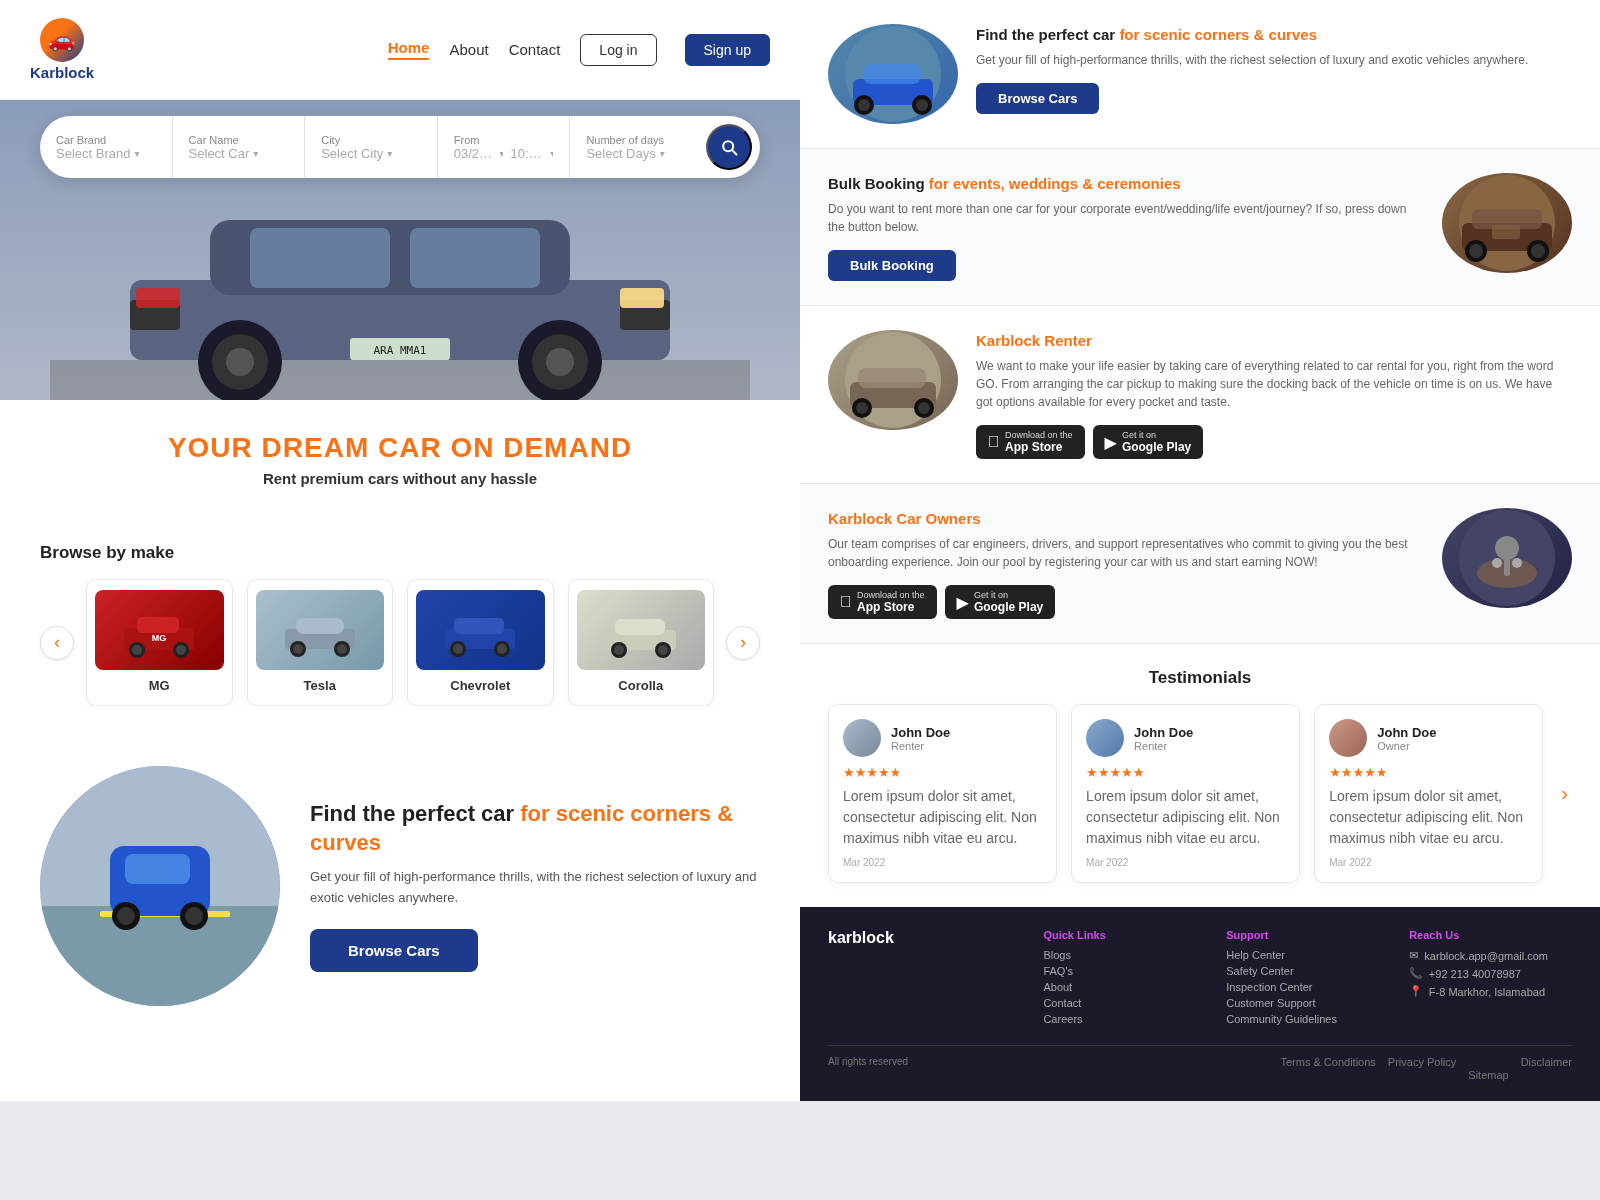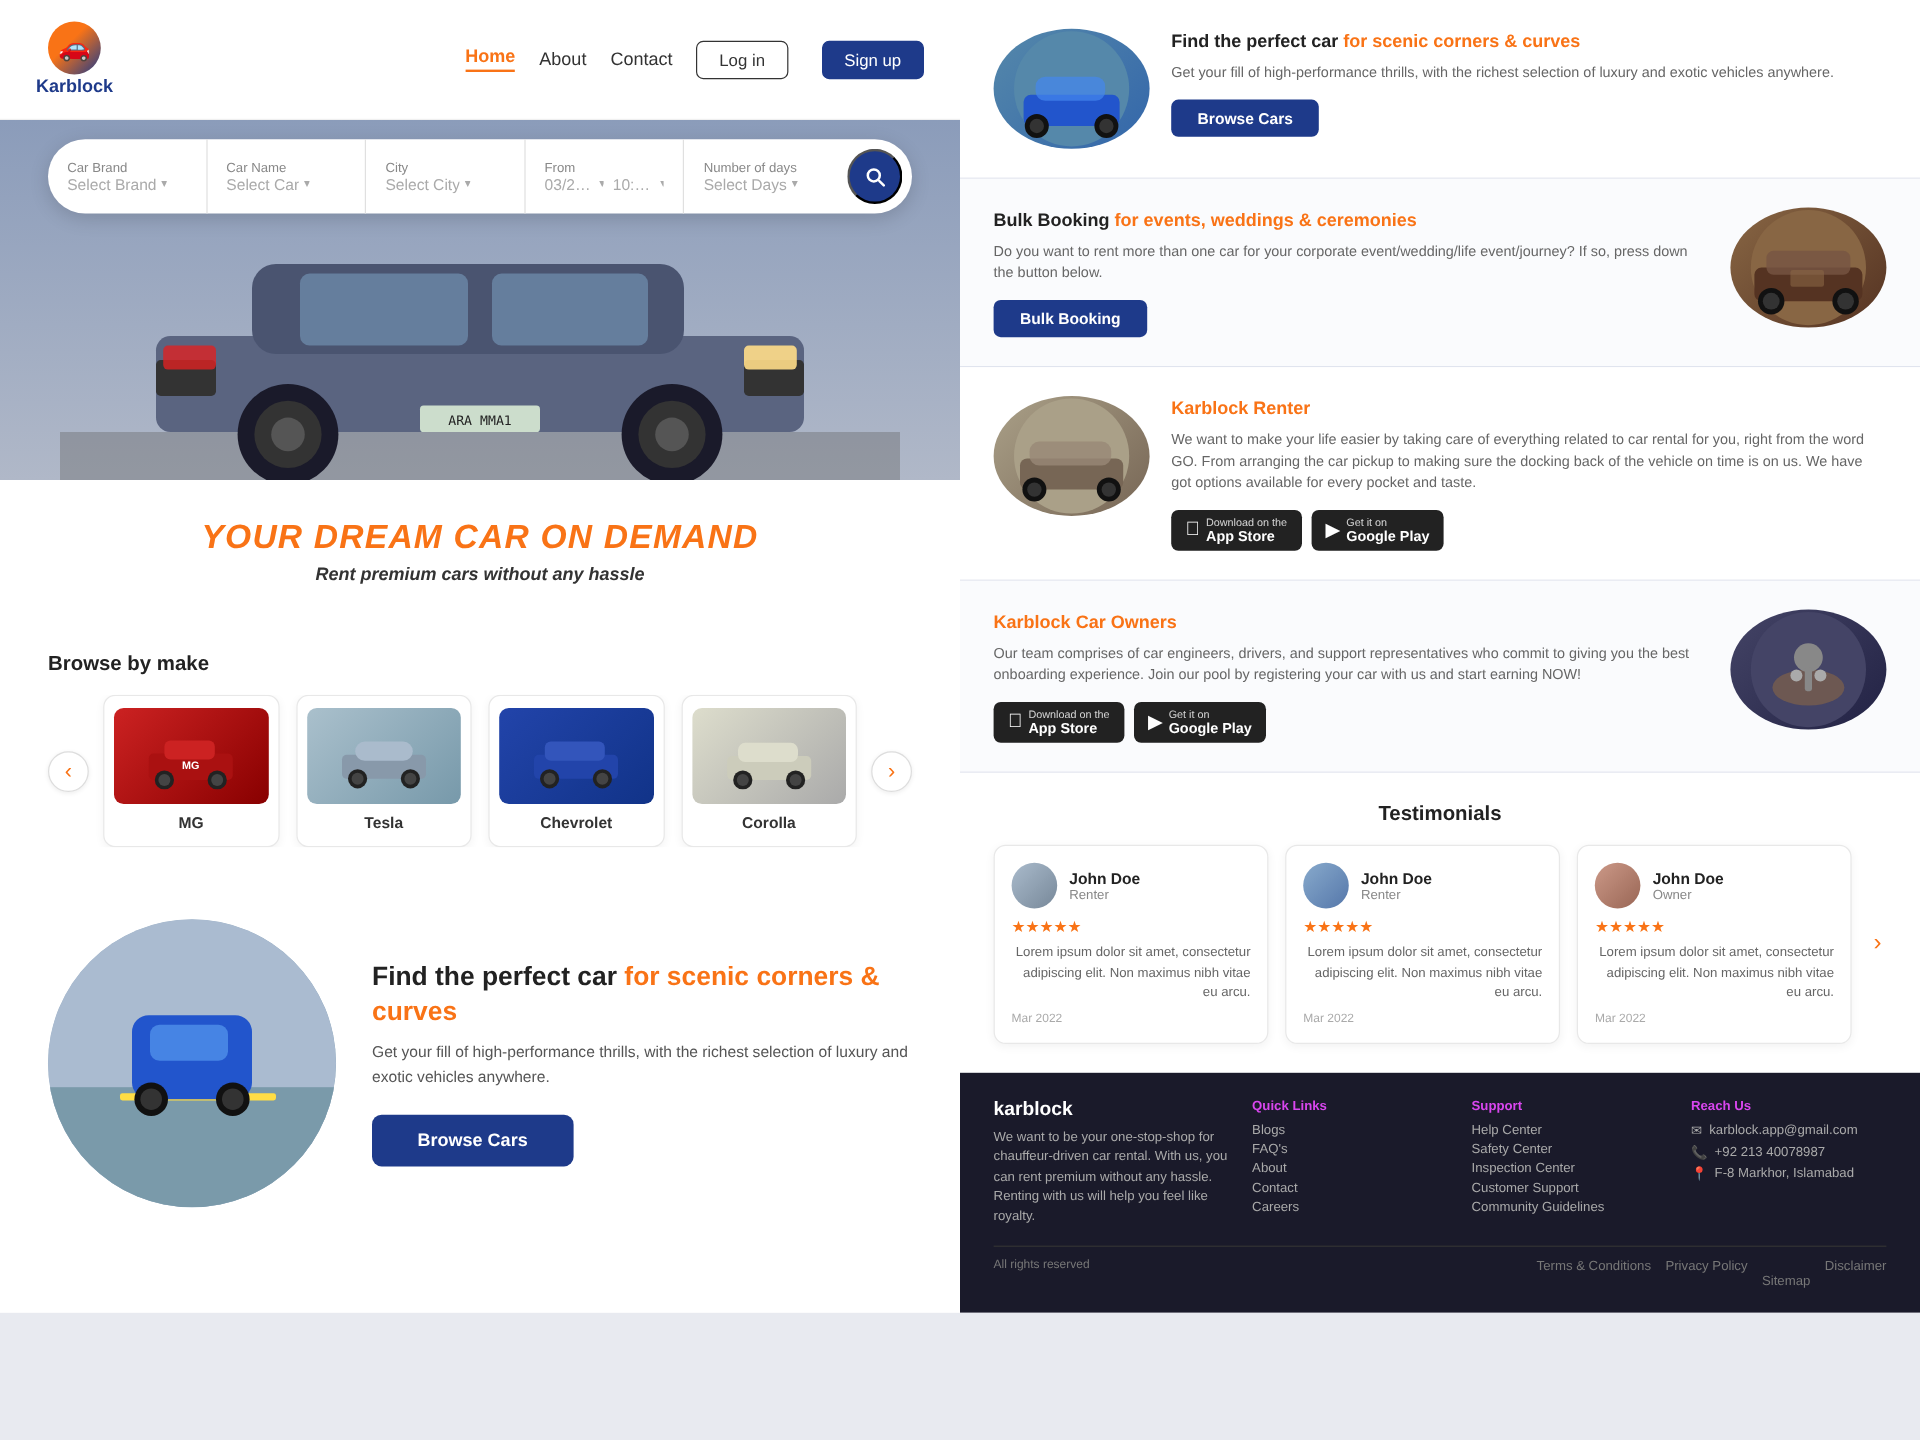--- a/index.html
+++ b/index.html
@@ -32,21 +32,21 @@
     .search-field { display: flex; flex-direction: column; justify-content: center; padding: 6px 16px; flex: 1; border-right: 1px solid #e0e0e0; min-width: 0; }
     .search-field:last-of-type { border-right: none; }
     .search-label { font-size: 11px; color: #888; font-weight: 500; white-space: nowrap; }
     .search-select { display: flex; align-items: center; gap: 4px; font-size: 13px; color: #aaa; cursor: pointer; }
     .search-select span { overflow: hidden; text-overflow: ellipsis; white-space: nowrap; }
     .chevron { font-size: 10px; color: #aaa; }
     .search-btn { width: 46px; height: 46px; border-radius: 50%; background: #1e3a8a; display: flex; align-items: center; justify-content: center; cursor: pointer; align-self: center; flex-shrink: 0; margin-left: 4px; }
     .search-btn svg { width: 20px; height: 20px; fill: white; }
 
     
-    .section { padding: 32px 40px; font-style: italic; }
+    .section { padding: 32px 40px; }
     .section-title-red { font-size: 28px; font-weight: 800; color: #f97316; text-align: center; letter-spacing: 1px; text-transform: uppercase; }
     .section-sub { font-size: 15px; color: #333; text-align: center; margin-top: 6px; font-weight: 600; }
 
     
     .browse-make { padding: 24px 40px 30px; }
     .browse-make-title { font-size: 17px; font-weight: 700; color: #222; margin-bottom: 16px; }
     .make-carousel { display: flex; align-items: center; gap: 0; }
     .carousel-arrow { width: 34px; height: 34px; border-radius: 50%; border: 1.5px solid #ddd; background: #fff; display: flex; align-items: center; justify-content: center; cursor: pointer; font-size: 18px; color: #f97316; flex-shrink: 0; box-shadow: 0 1px 4px rgba(0,0,0,0.08); }
     .make-items { display: flex; gap: 14px; flex: 1; overflow: hidden; padding: 0 12px; }
     .make-item { flex: 1; background: #fff; border: 1px solid #e8e8e8; border-radius: 10px; padding: 10px 8px 12px; display: flex; flex-direction: column; align-items: center; gap: 8px; box-shadow: 0 2px 8px rgba(0,0,0,0.05); }
@@ -93,21 +93,21 @@
     
     .testimonials-section { background: #fff; padding: 24px 28px; }
     .testimonials-title { font-size: 17px; font-weight: 700; color: #222; text-align: center; margin-bottom: 16px; }
     .testimonials-row { display: flex; gap: 14px; align-items: stretch; }
     .testi-card { flex: 1; background: #fff; border: 1px solid #e8e8e8; border-radius: 10px; padding: 14px; box-shadow: 0 2px 8px rgba(0,0,0,0.05); }
     .testi-user { display: flex; align-items: center; gap: 10px; margin-bottom: 8px; }
     .testi-avatar { width: 38px; height: 38px; border-radius: 50%; background: linear-gradient(135deg, #aabbcc, #778899); flex-shrink: 0; }
     .testi-name { font-size: 13px; font-weight: 700; color: #222; }
     .testi-role { font-size: 11px; color: #888; }
     .testi-stars { color: #f97316; font-size: 13px; margin-bottom: 6px; }
-    .testi-text { font-size: 11px; color: #666; line-height: 1.5; text-align: right; }
+    .testi-text { font-size: 14px; color: #666; line-height: 1.5; }
     .testi-date { font-size: 10px; color: #aaa; margin-top: 8px; }
     .testi-arrow { display: flex; align-items: center; justify-content: center; font-size: 20px; color: #f97316; cursor: pointer; padding: 0 4px; }
 
     
     .footer { background: #1a1a2a; color: #fff; padding: 22px 28px 16px; }
     .footer-top { display: flex; gap: 20px; margin-bottom: 16px; }
     .footer-brand { flex: 1.2; }
     .footer-brand-name { font-size: 16px; font-weight: 700; color: #fff; margin-bottom: 6px; }
     .footer-brand-desc { font-size: 11px; color: #aaa; line-height: 1.5; }
     .footer-col { flex: 1; }
@@ -469,21 +469,20 @@
         <div class="testi-arrow">›</div>
       </div>
     </div>
 
     <div class="footer">
       <div class="footer-top">
         <div class="footer-brand">
           <div class="footer-brand-name">
             <span>kar</span><span>block</span>
           </div>
-          <div class="footer-brand-desc">We want to be your one-stop-shop for chauffeur-driven car rental. With us, you can rent premium without any hassle. Renting with us will help you feel like royalty.</div>
         </div>
         <div class="footer-col">
           <div class="footer-col-title">Quick Links</div>
           <a class="footer-link">Blogs</a>
           <a class="footer-link">FAQ's</a>
           <a class="footer-link">About</a>
           <a class="footer-link">Contact</a>
           <a class="footer-link">Careers</a>
         </div>
         <div class="footer-col">

